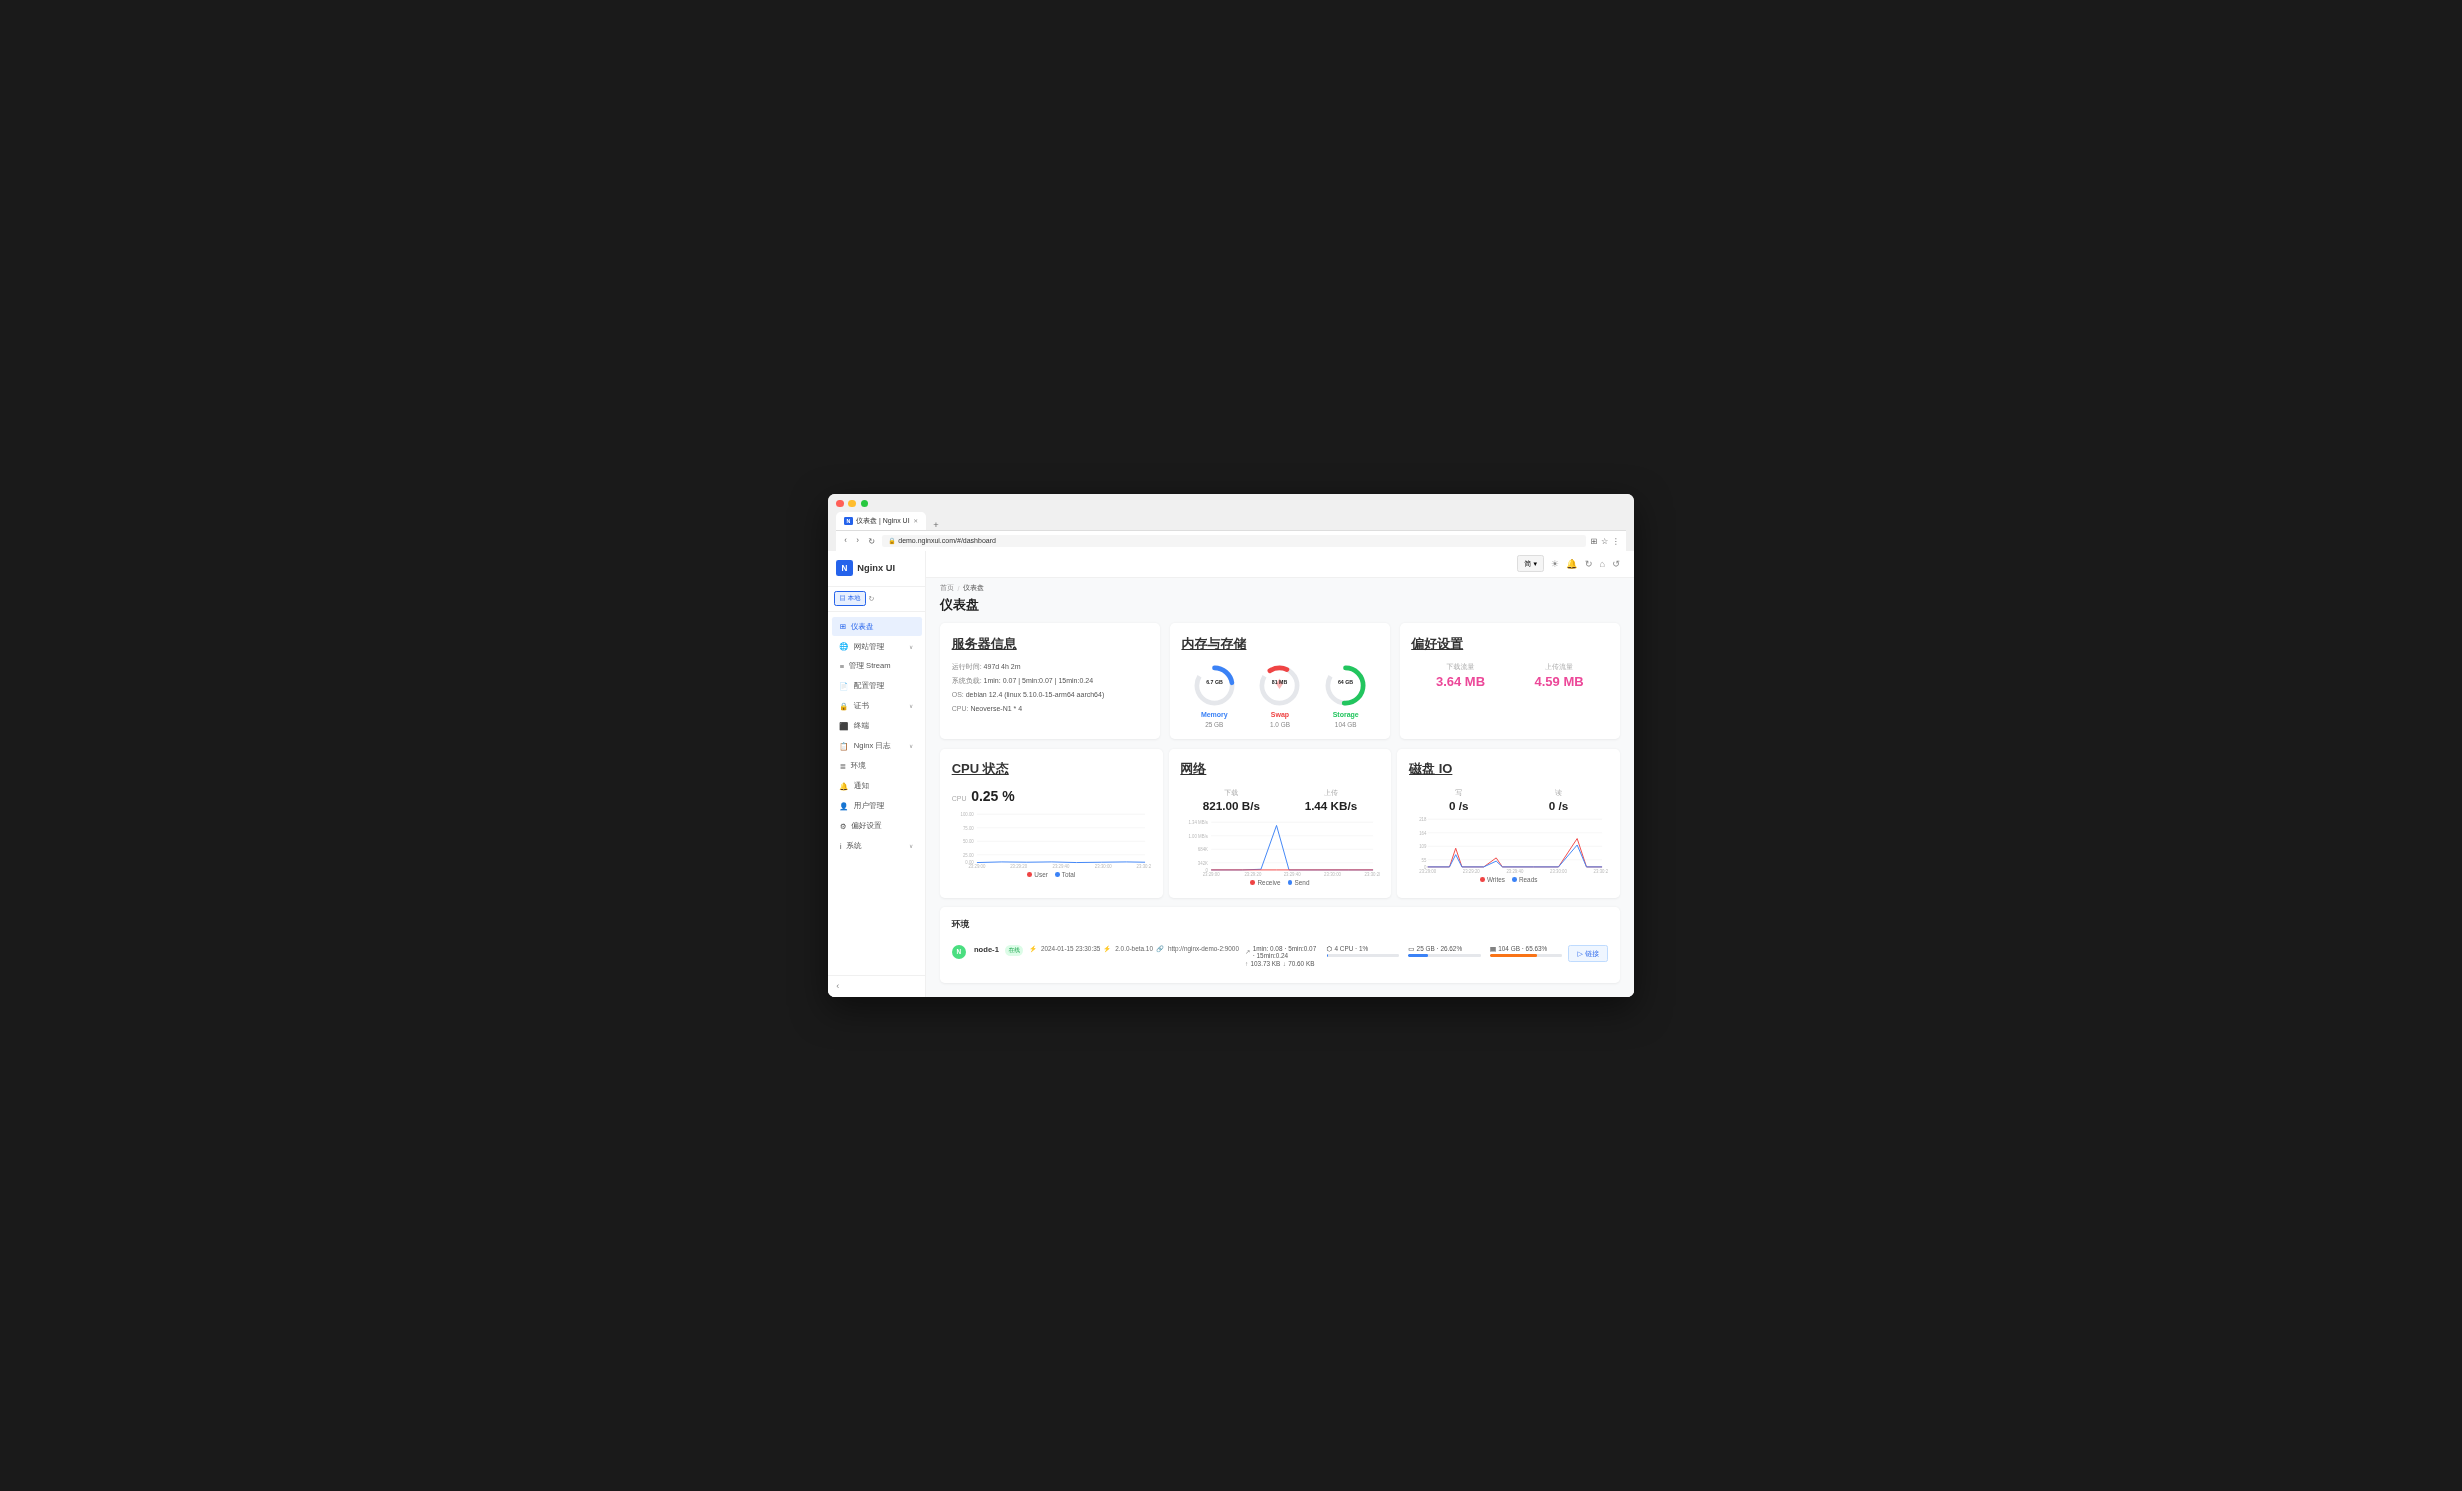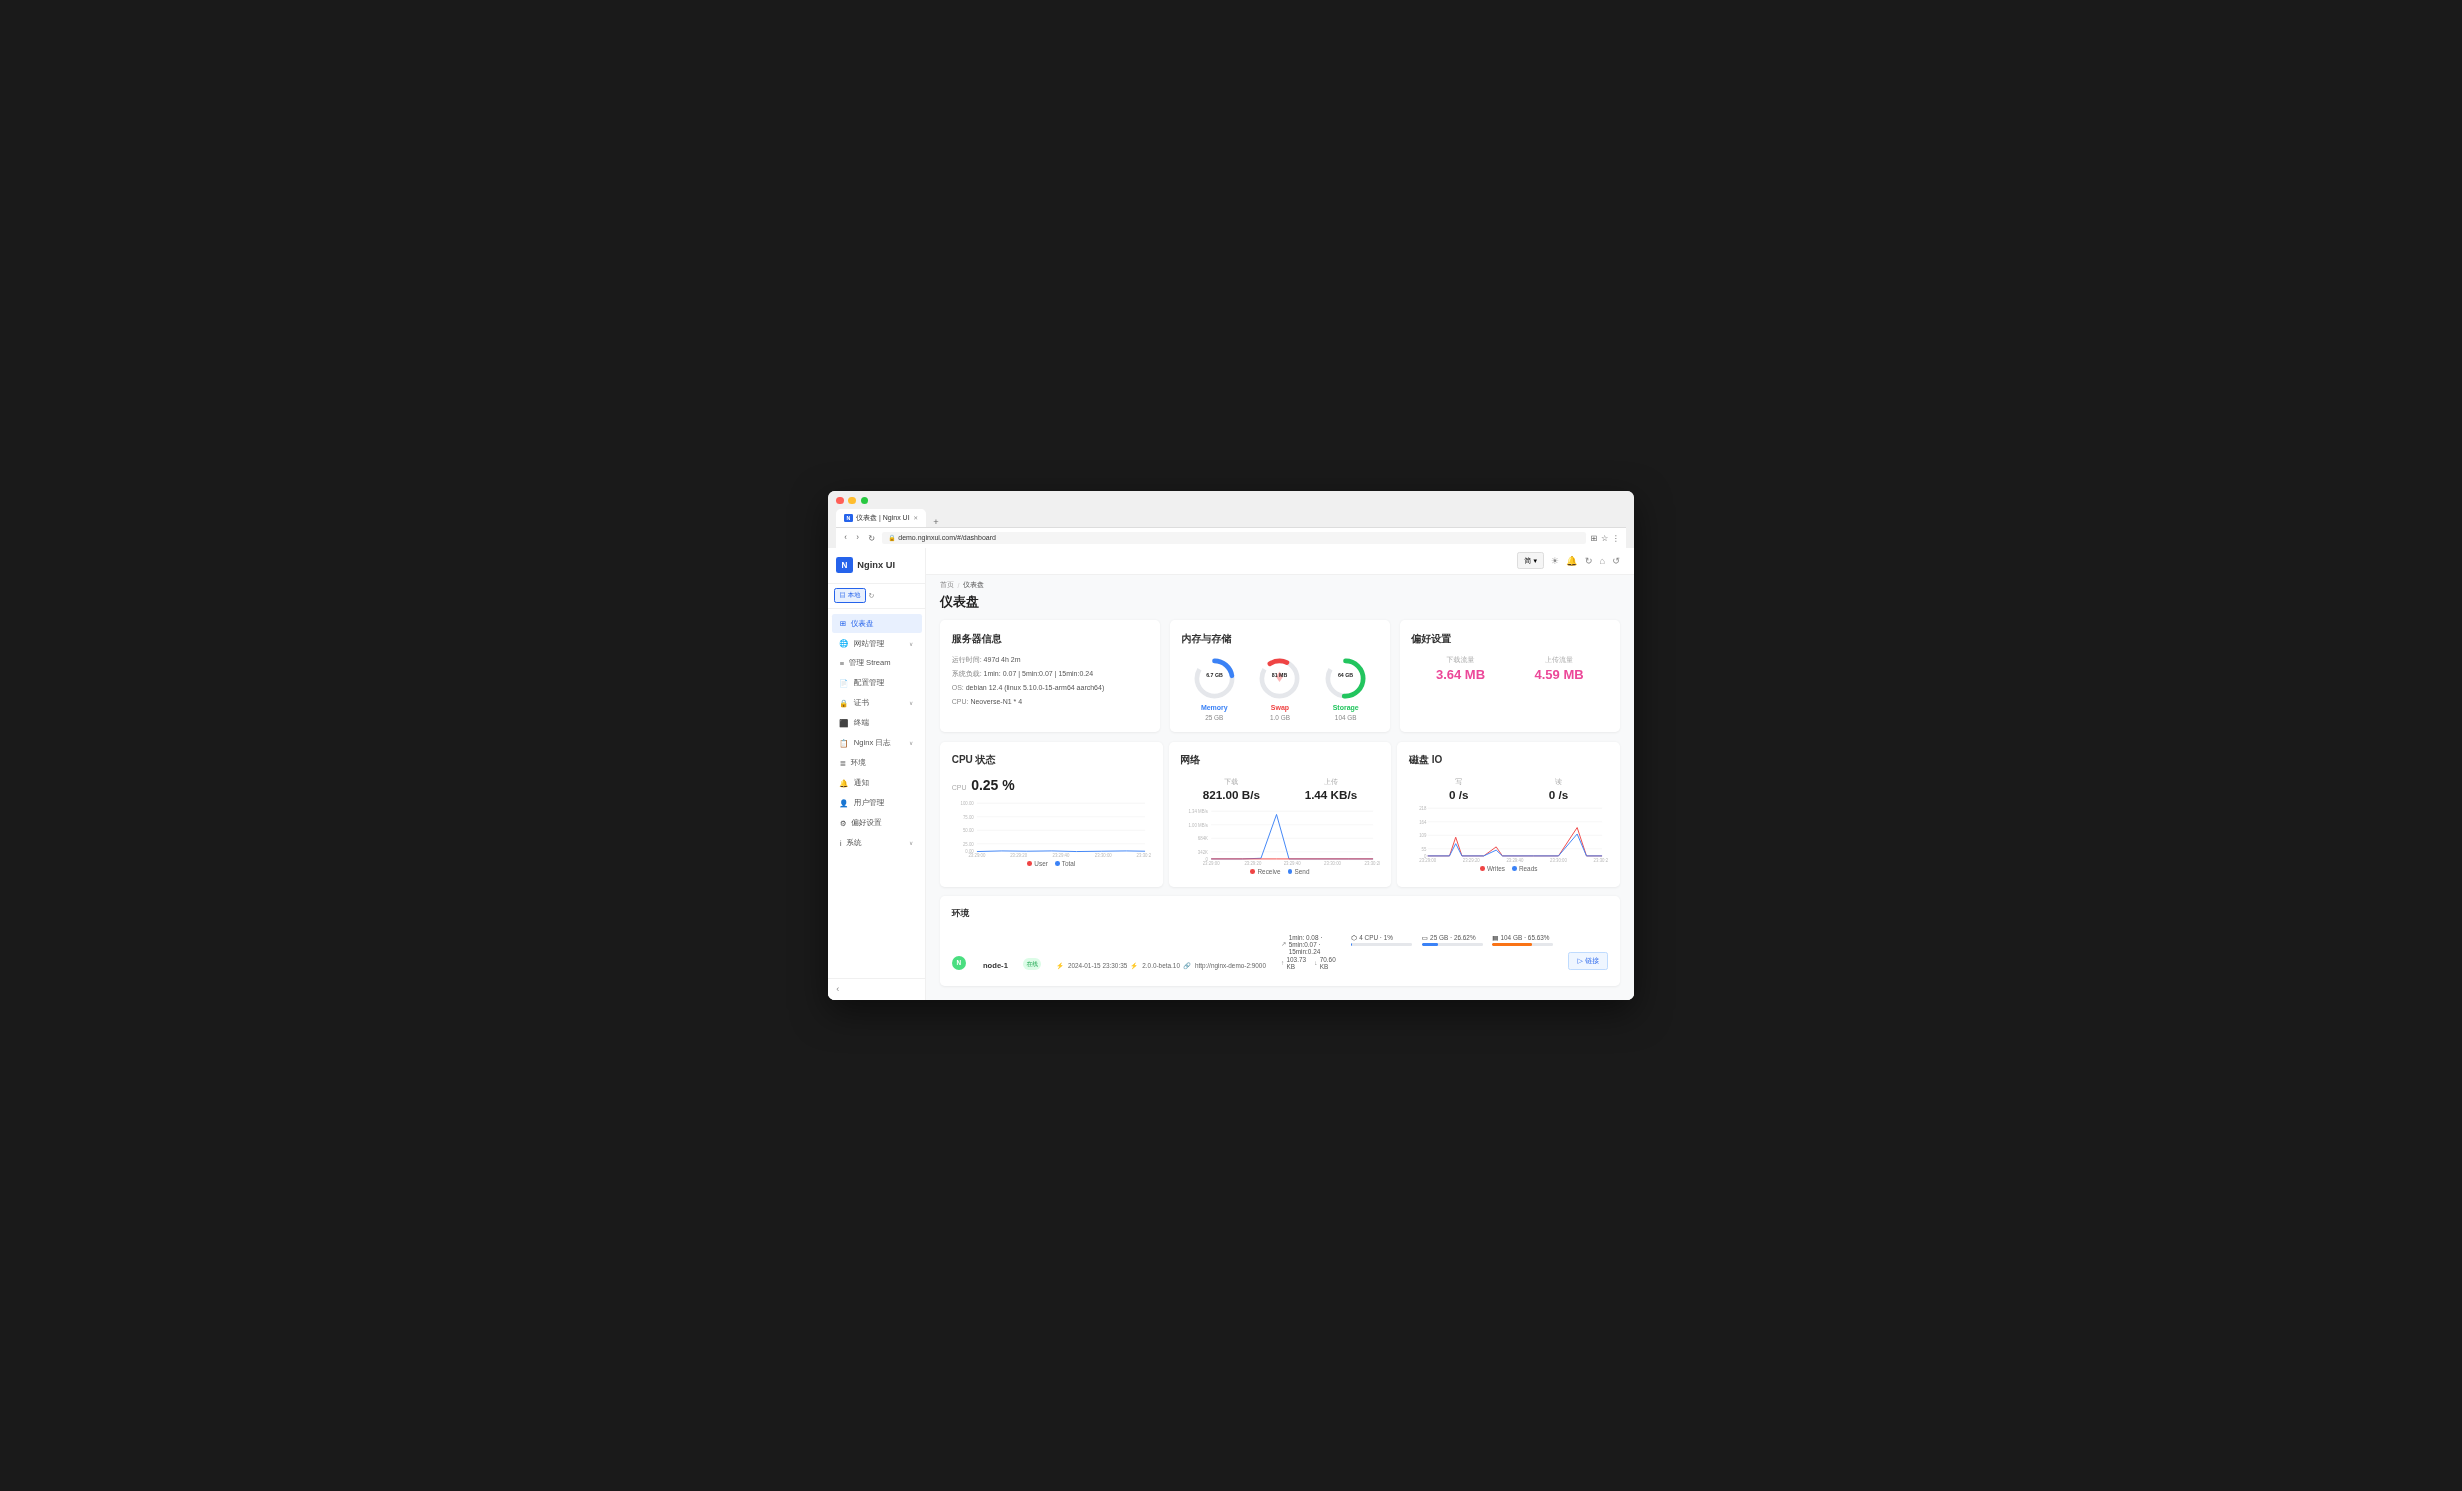--- a/index.html
+++ b/index.html
@@ -70,21 +70,21 @@
     .page-title { padding: 2.3px 14px 9.3px; font-size: 13px; font-weight: 600; color: #222; }
     
     
     .content-area { padding: 0 14px 14px; }
     
     
     .cards-row { display: grid; grid-template-columns: 1fr 1fr 1fr; gap: 9.3px; margin-bottom: 9.3px; }
     .cards-row-2 { display: grid; grid-template-columns: 1fr 1fr 1fr; gap: 6px; margin-bottom: 9.3px; }
     
     .card { background: #ffffff; border-radius: 4.7px; padding: 11.7px; box-shadow: 0 0.6px 2.3px rgba(0,0,0,0.06); }
-    .card-title { font-size: 10px; font-weight: 600; color: #333; margin-bottom: 9.3px; }
+    .card-title { font-size: 13px; font-weight: 600; color: #333; margin-bottom: 9.3px; text-decoration: underline; }
     
     
     .server-info-row { font-size: 7px; color: #555; margin-bottom: 3.5px; line-height: 1.5; }
     .server-info-label { color: #888; }
     
     
     .gauges-row { display: flex; justify-content: space-around; align-items: center; }
     .gauge-item { display: flex; flex-direction: column; align-items: center; gap: 2.3px; }
     .gauge-label { font-size: 7px; font-weight: 600; }
     .gauge-label.memory { color: #3b82f6; }
@@ -119,21 +119,21 @@
     
     
     .io-metrics { display: flex; justify-content: space-around; margin-bottom: 4px; }
     .io-metric { text-align: center; }
     .io-label { font-size: 7px; color: #aaa; margin-bottom: 1.2px; }
     .io-value { font-size: 11.7px; font-weight: 600; color: #222; }
     
     
     .env-section { background: #ffffff; border-radius: 4.7px; padding: 11.7px; box-shadow: 0 0.6px 2.3px rgba(0,0,0,0.06); }
     .env-title { font-size: 8.8px; font-weight: 600; color: #333; margin-bottom: 9.3px; }
-    .env-node { display: flex; align-items: flex-end; flex-wrap: wrap; gap: 15px; padding: 4.7px 0; }
+    .env-node { display: flex; align-items: flex-start; flex-wrap: wrap; gap: 6px; padding: 4.7px 0; }
     .node-logo { width: 14px; height: 14px; background: #4ade80; border-radius: 50%; display: flex; align-items: center; justify-content: center; color: white; font-size: 6.4px; font-weight: bold; margin-right: 2.3px; }
     .node-name { font-size: 7.6px; font-weight: 600; color: #333; }
     .node-badge { background: #dcfce7; color: #16a34a; font-size: 5.8px; padding: 1.2px 3.5px; border-radius: 5.8px; font-weight: 500; }
     .node-meta { display: flex; align-items: center; gap: 3.5px; font-size: 6.4px; color: #666; }
     .node-stats { display: flex; gap: 9.3px; flex: 1; min-width: 234px; }
     .node-stat { flex: 1; }
     .node-stat-bar { height: 2.3px; background: #e5e7eb; border-radius: 1.2px; margin-top: 1.8px; overflow: hidden; }
     .node-stat-fill { height: 100%; border-radius: 1.2px; }
     .fill-blue { background: #3b82f6; }
     .fill-orange { background: #f97316; }

